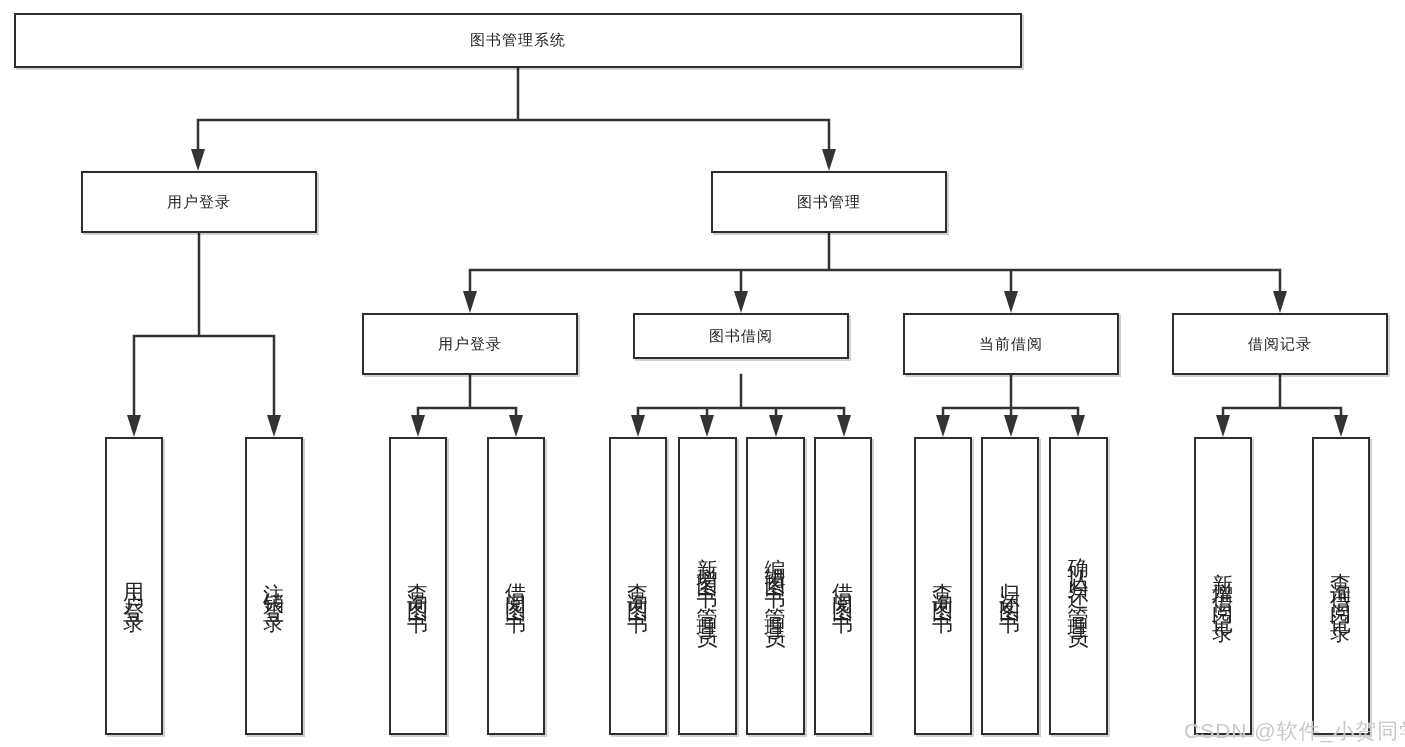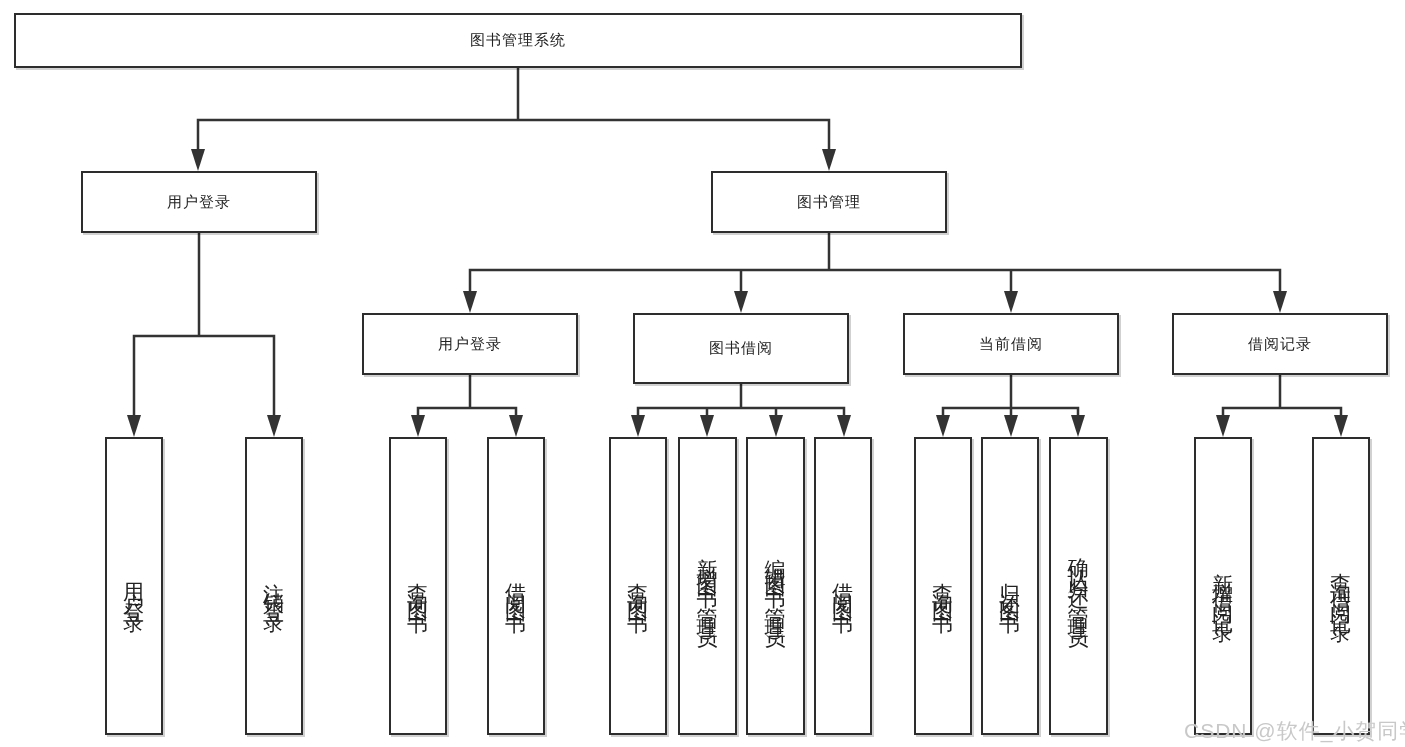--- a/index.html
+++ b/index.html
@@ -81,21 +81,21 @@
       <polygon points="1334,415 1348,415 1341,437"></polygon>
     </g>
   </svg>
 
   <div class="node" style="left:14px;top:13px;width:1008px;height:55px;">图书管理系统</div>
 
   <div class="node" style="left:81px;top:171px;width:236px;height:62px;">用户登录</div>
   <div class="node" style="left:711px;top:171px;width:236px;height:62px;">图书管理</div>
 
   <div class="node" style="left:362px;top:313px;width:216px;height:62px;">用户登录</div>
-  <div class="node" style="left:633px;top:313px;width:216px;height:71px;">图书借阅</div>
+  <div class="node" style="left:633px;top:313px;width:216px;height:46px;">图书借阅</div>
   <div class="node" style="left:1172px;top:313px;width:216px;height:62px;">借阅记录</div>
   <div class="node" style="left:903px;top:313px;width:216px;height:62px;">当前借阅</div>
 
   <div class="node leaf" style="left:105px;top:437px;width:58px;height:298px;">用户登录</div>
   <div class="node leaf" style="left:245px;top:437px;width:58px;height:298px;">注销登录</div>
 
   <div class="node leaf" style="left:389px;top:437px;width:58px;height:298px;">查询图书</div>
   <div class="node leaf" style="left:487px;top:437px;width:58px;height:298px;">借阅图书</div>
 
   <div class="node leaf" style="left:609px;top:437px;width:58px;height:298px;">查询图书</div>

